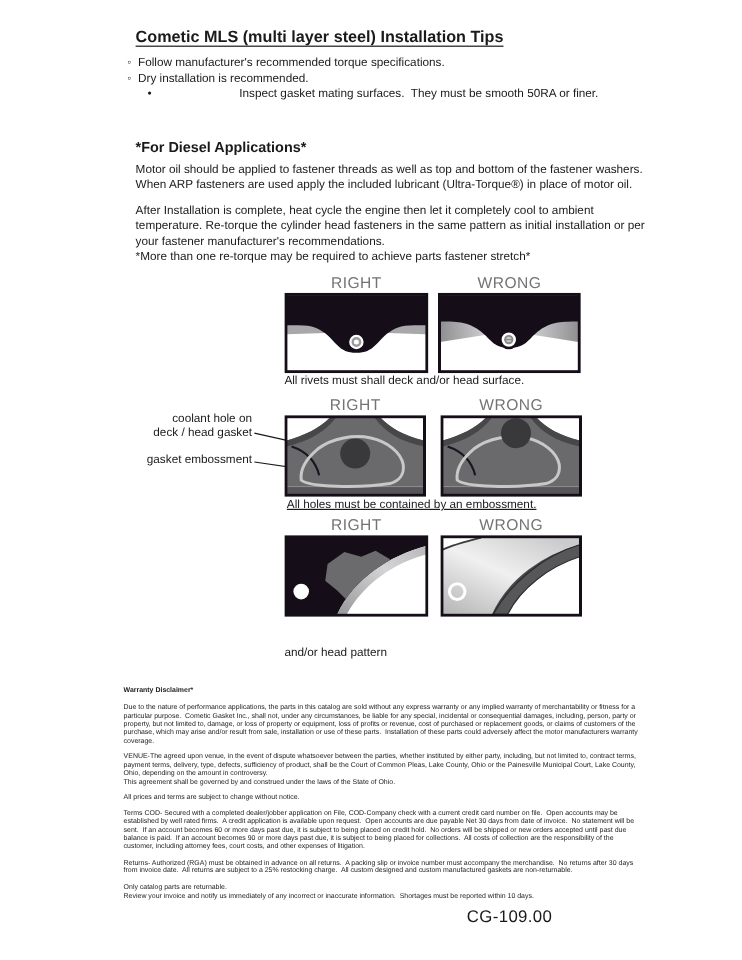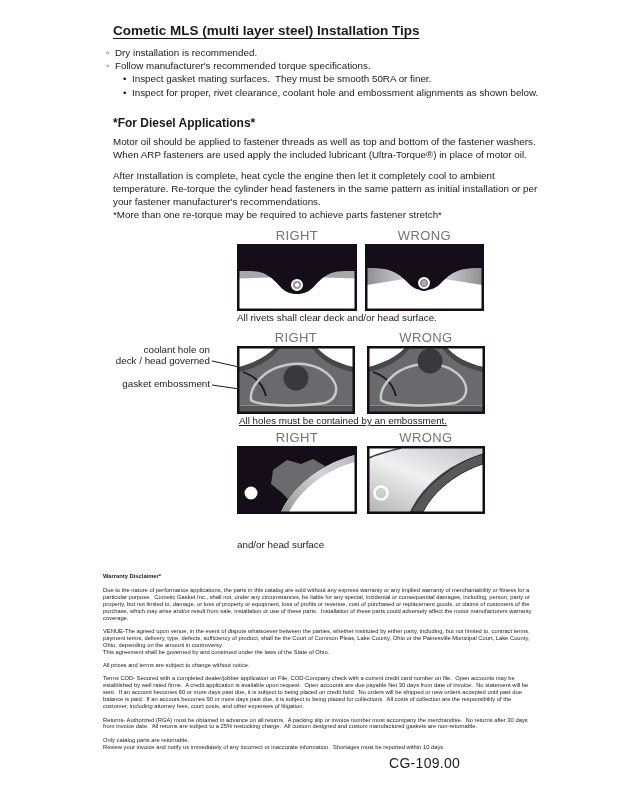--- a/index.html
+++ b/index.html
@@ -10,21 +10,21 @@
   .abs{position:absolute;}
   .pre{white-space:pre-wrap;}
   .title{
     left:113px;top:23px;font-size:13.5px;font-weight:bold;
     text-decoration:underline;text-decoration-thickness:1.4px;text-underline-offset:3px;
     margin:0;
   }
   .bullets{left:106px;top:46px;width:460px;font-size:9.8px;line-height:13.2px;}
   .b-item{position:relative;padding-left:9px;}
   .b-item::before{content:"◦";position:absolute;left:0;top:0;font-size:9.8px;}
-  .b-sub{position:relative;margin-left:17px;padding-left:9px;}
+  .b-sub{position:relative;margin-left:17px;padding-left:9px;text-align:center;}
   .b-sub::before{content:"•";position:absolute;left:0;top:0;font-size:9.8px;}
   .h2{left:113px;top:116px;font-size:12px;font-weight:bold;margin:0;}
   .body-par{font-size:9.8px;line-height:13.2px;width:436px;left:113px;margin:0;}
   .fig-label{font-size:13px;letter-spacing:.4px;text-align:center;color:#737373;}
   .caption{font-size:9.8px;line-height:11.5px;}
   .side-label{font-size:9.8px;text-align:right;width:112px;left:98px;}
   .disclaimer{left:103px;top:573px;width:432px;font-size:5.8px;line-height:6.9px;color:#222;}
   .disclaimer .hd{font-weight:bold;margin:0 0 7px 0;}
   .disclaimer p{margin:0 0 6.5px 0;}
   .disclaimer p.tight{margin:0;}
@@ -32,24 +32,23 @@
   svg{display:block;}
 </style>
 </head>
 <body>
 
 <div>
 
   <h1 class="abs title pre">Cometic MLS (multi layer steel) Installation Tips</h1>
 
   <div class="abs bullets">
+    <div class="b-item pre">Follow manufacturer's recommended torque specifications.</div>
     <div class="b-item pre">Dry installation is recommended.</div>
-    <div class="b-item pre">Follow manufacturer's recommended torque specifications.</div>
     <div class="b-sub pre">Inspect gasket mating surfaces.  They must be smooth 50RA or finer.</div>
-    <div class="b-sub pre">Inspect for proper, rivet clearance, coolant hole and embossment alignments as shown below.</div>
   </div>
 
   <h2 class="abs h2 pre">*For Diesel Applications*</h2>
   <p class="abs body-par pre" style="top:135px;">Motor oil should be applied to fastener threads as well as top and bottom of the fastener washers. When ARP fasteners are used apply the included lubricant (Ultra-Torque®) in place of motor oil.</p>
   <p class="abs body-par pre" style="top:169px;">After Installation is complete, heat cycle the engine then let it completely cool to ambient temperature. Re-torque the cylinder head fasteners in the same pattern as initial installation or per your fastener manufacturer's recommendations.</p>
   <p class="abs body-par pre" style="top:208px;">*More than one re-torque may be required to achieve parts fastener stretch*</p>
 
   <div class="abs fig-label" style="left:237px;top:228px;width:120px;">RIGHT</div>
   <div class="abs fig-label" style="left:365px;top:228px;width:119px;">WRONG</div>
 
@@ -82,27 +81,27 @@
       <polygon points="117,22 77,25 67,33 117,41" fill="url(#f1b)"></polygon>
       <rect x="2" y="41" width="115" height="24" fill="#ffffff"></rect>
       <path d="M2,2 H117 V24 C100,24 94,25 85,31 C75,38 74,46 59,46 C46,46 44,38 34,31 C25,25 19,24 2,24 Z" fill="#150d18"></path>
       <circle cx="59" cy="39" r="7" fill="#ffffff" stroke="#150d18" stroke-width="2"></circle>
       <circle cx="59" cy="39" r="3.1" fill="#c9c9cb" stroke="#8a8a8c" stroke-width="1.6"></circle>
       <line x1="55.5" y1="39" x2="62.5" y2="39" stroke="#8a8a8c" stroke-width="1.2"></line>
       <rect x="1.25" y="1.25" width="116.5" height="64.5" fill="none" stroke="#150d18" stroke-width="2.5"></rect>
     </svg>
   </div>
 
-  <div class="abs caption pre" style="left:237px;top:312px;">All rivets shall clear deck and/or head surface.</div>
+  <div class="abs caption pre" style="left:237px;top:312px;">All rivets must shall deck and/or head surface.</div>
 
   <div class="abs fig-label" style="left:237px;top:330px;width:118px;">RIGHT</div>
   <div class="abs fig-label" style="left:367px;top:330px;width:118px;">WRONG</div>
 
   <div class="abs side-label" style="top:344px;">coolant hole on</div>
-  <div class="abs side-label" style="top:355px;">deck / head governed</div>
+  <div class="abs side-label" style="top:355px;">deck / head gasket</div>
   <div class="abs side-label" style="top:378px;">gasket embossment</div>
 
   <svg class="abs" style="left:205px;top:350px;" width="100" height="50" viewBox="0 0 100 50">
     <line x1="7" y1="11" x2="88" y2="29" stroke="#1a1a1a" stroke-width="1"></line>
     <line x1="7" y1="35" x2="55" y2="42" stroke="#1a1a1a" stroke-width="1"></line>
   </svg>
 
   <div class="abs" style="left:237px;top:346px;">
     <svg width="118" height="68" viewBox="0 0 118 68">
       <rect x="2" y="2" width="114" height="64" fill="#6a6a6c"></rect>
@@ -175,21 +174,21 @@
       <path d="M116,9 C87,17 58,36 44,66" stroke="#48484a" stroke-width="2" fill="none"></path>
       <path d="M2,2 H34 C22,5 10,8 2,12 Z" fill="#ffffff"></path>
       <path d="M34,2 C22,5 10,8 2,12" stroke="#3c3c3e" stroke-width="1.5" fill="none"></path>
       <path d="M44,66 C58,40 86,17 116,8 L116,18 C91,26 67,44 56,66 Z" fill="#57575a" stroke="#2b2b2d" stroke-width="1"></path>
       <circle cx="14" cy="47" r="6.5" fill="none" stroke="#ffffff" stroke-width="2.5"></circle>
       <rect x="1.25" y="1.25" width="115.5" height="65.5" fill="none" stroke="#150d18" stroke-width="2.5"></rect>
     </svg>
   </div>
 
   <div class="abs caption pre" style="left:237px;top:516px;width:260px;">
-    <div>and/or head surface</div>
+    <div>and/or head pattern</div>
   </div>
 
   <div class="abs disclaimer">
     <p class="hd pre">Warranty Disclaimer*</p>
     <p class="pre">Due to the nature of performance applications, the parts in this catalog are sold without any express warranty or any implied warranty of merchantability or fitness for a particular purpose.  Cometic Gasket Inc., shall not, under any circumstances, be liable for any special, incidental or consequential damages, including, person, party or property, but not limited to, damage, or loss of property or equipment, loss of profits or revenue, cost of purchased or replacement goods, or claims of customers of the purchase, which may arise and/or result from sale, installation or use of these parts.  Installation of these parts could adversely affect the motor manufacturers warranty coverage.</p>
     <p class="pre tight">VENUE-The agreed upon venue, in the event of dispute whatsoever between the parties, whether instituted by either party, including, but not limited to, contract terms, payment terms, delivery, type, defects, sufficiency of product, shall be the Court of Common Pleas, Lake County, Ohio or the Painesville Municipal Court, Lake County, Ohio, depending on the amount in controversy.</p>
     <p class="pre">This agreement shall be governed by and construed under the laws of the State of Ohio.</p>
     <p class="pre">All prices and terms are subject to change without notice.</p>
     <p class="pre">Terms COD- Secured with a completed dealer/jobber application on File, COD-Company check with a current credit card number on file.  Open accounts may be established by well rated firms.  A credit application is available upon request.  Open accounts are due payable Net 30 days from date of invoice.  No statement will be sent.  If an account becomes 60 or more days past due, it is subject to being placed on credit hold.  No orders will be shipped or new orders accepted until past due balance is paid.  If an account becomes 90 or more days past due, it is subject to being placed for collections.  All costs of collection are the responsibility of the customer, including attorney fees, court costs, and other expenses of litigation.</p>
     <p class="pre">Returns- Authorized (RGA) must be obtained in advance on all returns.  A packing slip or invoice number must accompany the merchandise.  No returns after 30 days from invoice date.  All returns are subject to a 25% restocking charge.  All custom designed and custom manufactured gaskets are non-returnable.</p>

